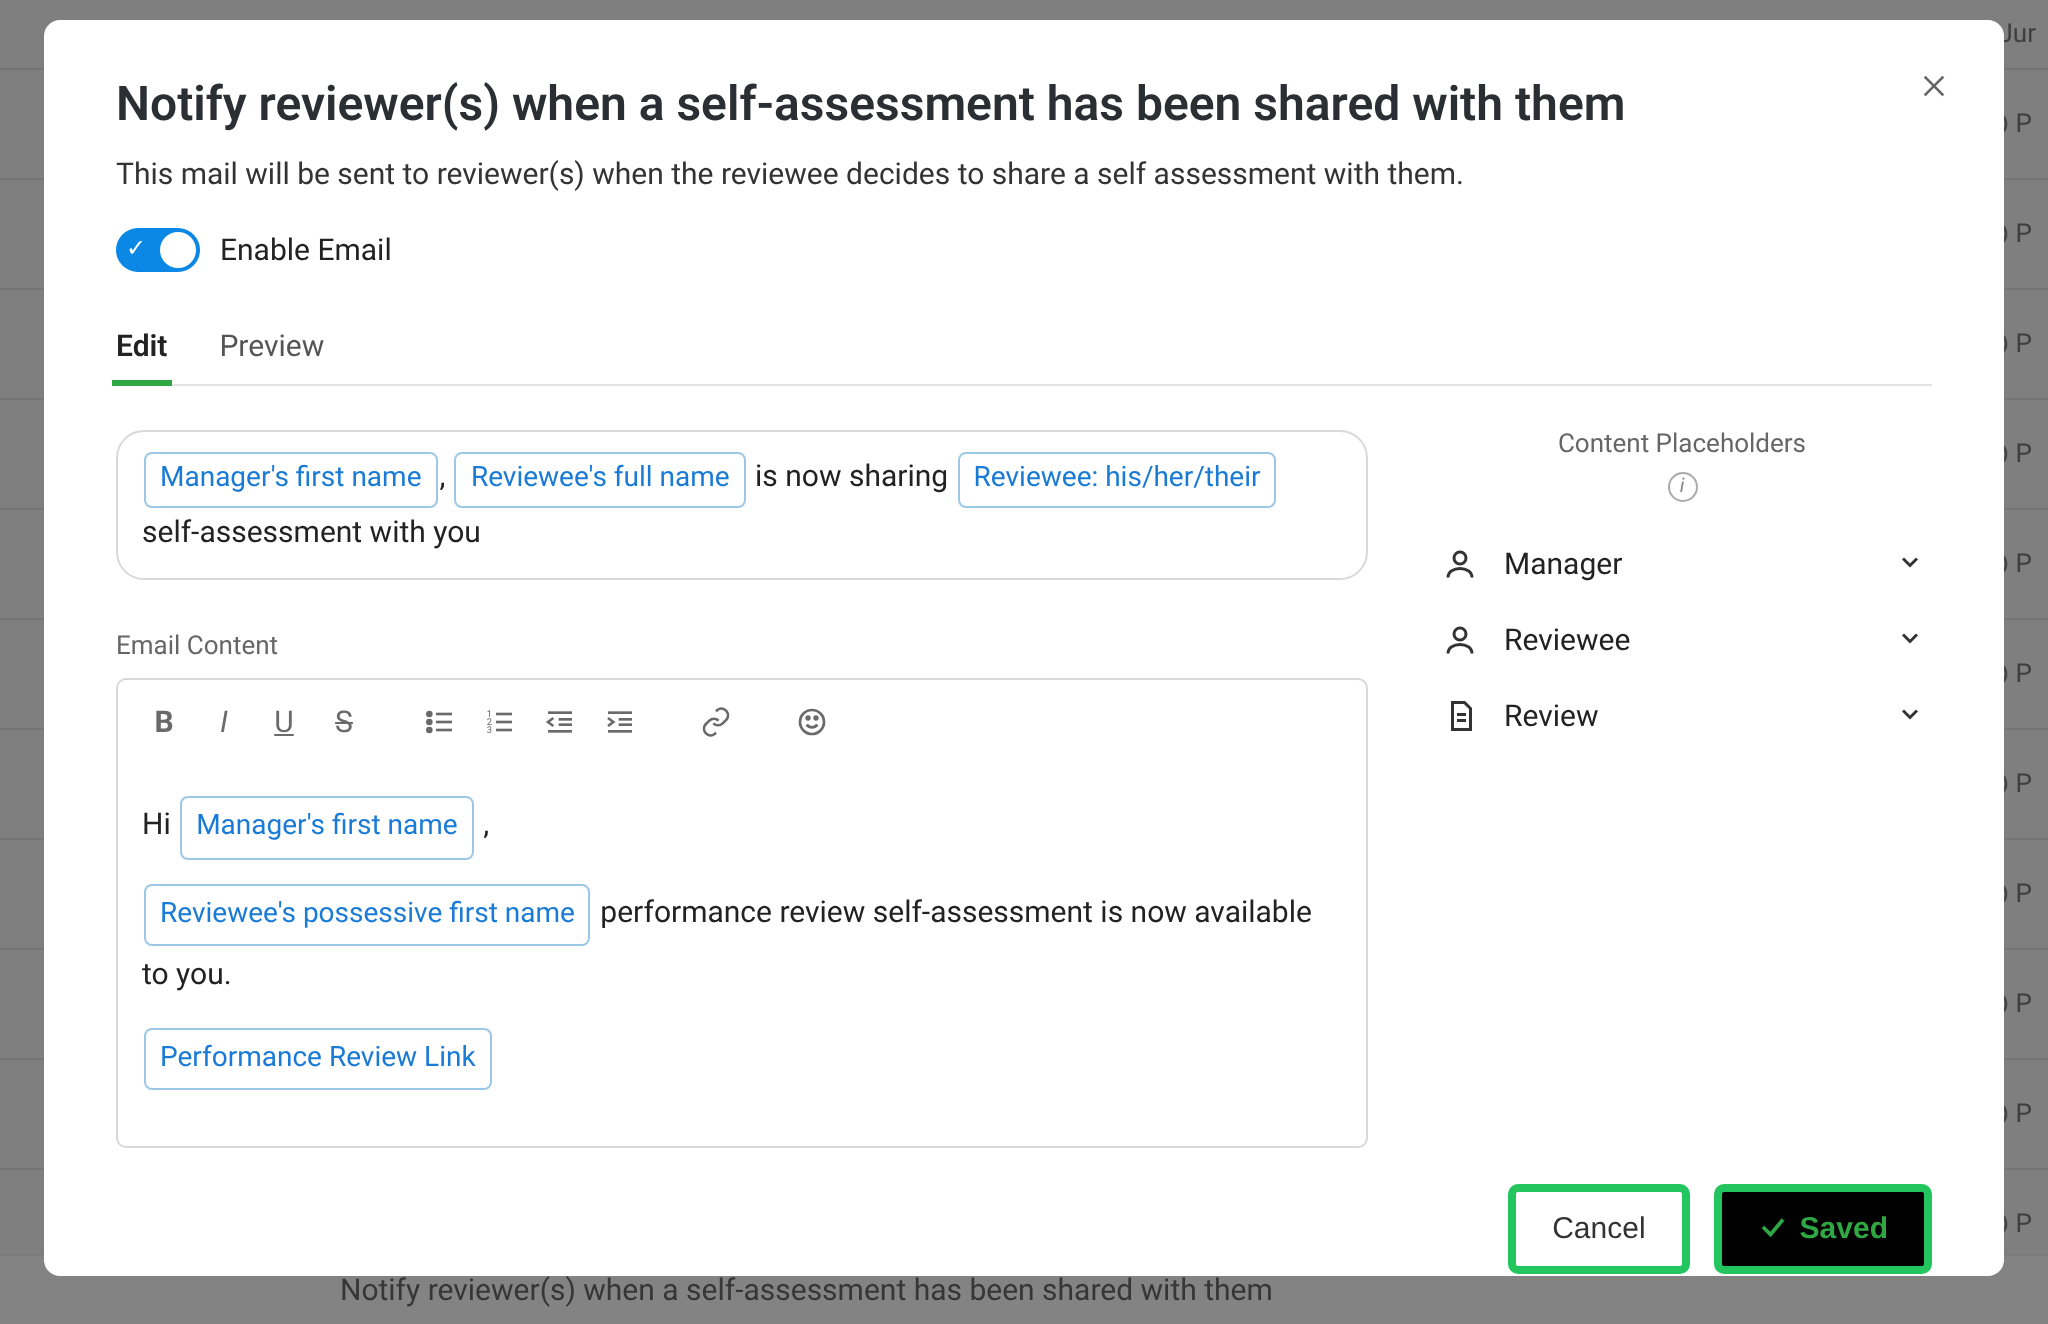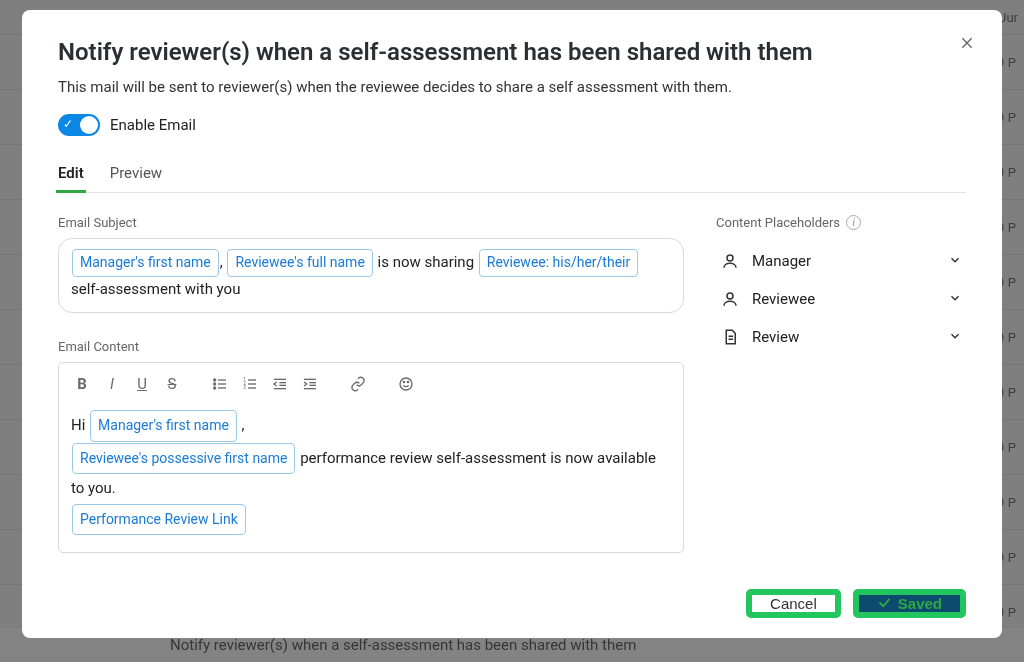--- a/index.html
+++ b/index.html
@@ -116,45 +116,45 @@
 }
 .tb-btn {
   width:26px; height:26px; display:flex; align-items:center; justify-content:center;
   color:#6a6a6a; border-radius:3px; cursor:pointer; font-size:15px;
 }
 .tb-sep { width:14px; }
 .content-body {
   padding: 4px 12px 16px 12px; font-size:15px; color:#222;
   line-height:1.95;
 }
-.content-body p { margin: 1px 0; }
+.content-body p { margin: 12px 0; }
 
 .ph-header {
   display:flex; align-items:center; gap:6px;
-  font-size:13px; color:#666; margin-bottom:12px;
+  font-size:13px; color:#666; margin-bottom:12px;flex-direction:column;
 }
 .ph-item {
   display:flex; align-items:center; justify-content:space-between;
   padding: 9px 4px; cursor:pointer;
 }
 .ph-left { display:flex; align-items:center; gap:12px; font-size:15px; color:#222; }
 .ph-icon { width:20px; height:20px; color:#333; display:flex; align-items:center; justify-content:center;}
 .chev { color:#444; }
 
 .footer {
   display:flex; justify-content:flex-end; gap:12px;
   margin-top:18px;
 }
 .btn {
-  border:6px solid #22c55e; border-radius:5px;
-  padding: 0 18px; font-size:15px; cursor:pointer;
+  border:4px solid #22c55e; border-radius:5px;
+  padding: 10px 18px; font-size:15px; cursor:pointer;
   background:#fff;
 }
 .btn.cancel { color:#333; }
-.btn.saved { color:#2fa843; font-weight:600; display:flex; gap:6px; background:#0c4a6e;}
+.btn.saved { color:#2fa843; font-weight:600; display:flex; gap:6px; background:#000000;}
 .info-circle {
   width:15px; height:15px; border:1px solid #aaa; border-radius:50%;
   display:inline-flex; align-items:center; justify-content:center;
   font-size:10px; color:#888; font-style:italic;
 }
 </style>
 </head>
 <body>
 
 <div class="backdrop">
@@ -267,21 +267,20 @@
   </div>
 
   <div class="tabs">
     <div class="tab active">Edit</div>
     <div class="tab">Preview</div>
   </div>
 
   <div class="body-grid">
     <div class="left-col">
 
-      <span class="field-label">Email Subject</span>
       <div class="subject-box">
         <span class="chip">Manager's first name</span><span>,</span>
         <span class="chip">Reviewee's full name</span><span> is now sharing </span><span class="chip">Reviewee: his/her/their</span><span> self-assessment with you</span>
       </div>
 
       <span class="field-label">Email Content</span>
       <div class="content-box">
         <div class="toolbar">
           <div class="tb-btn">
               <b>B</b>

